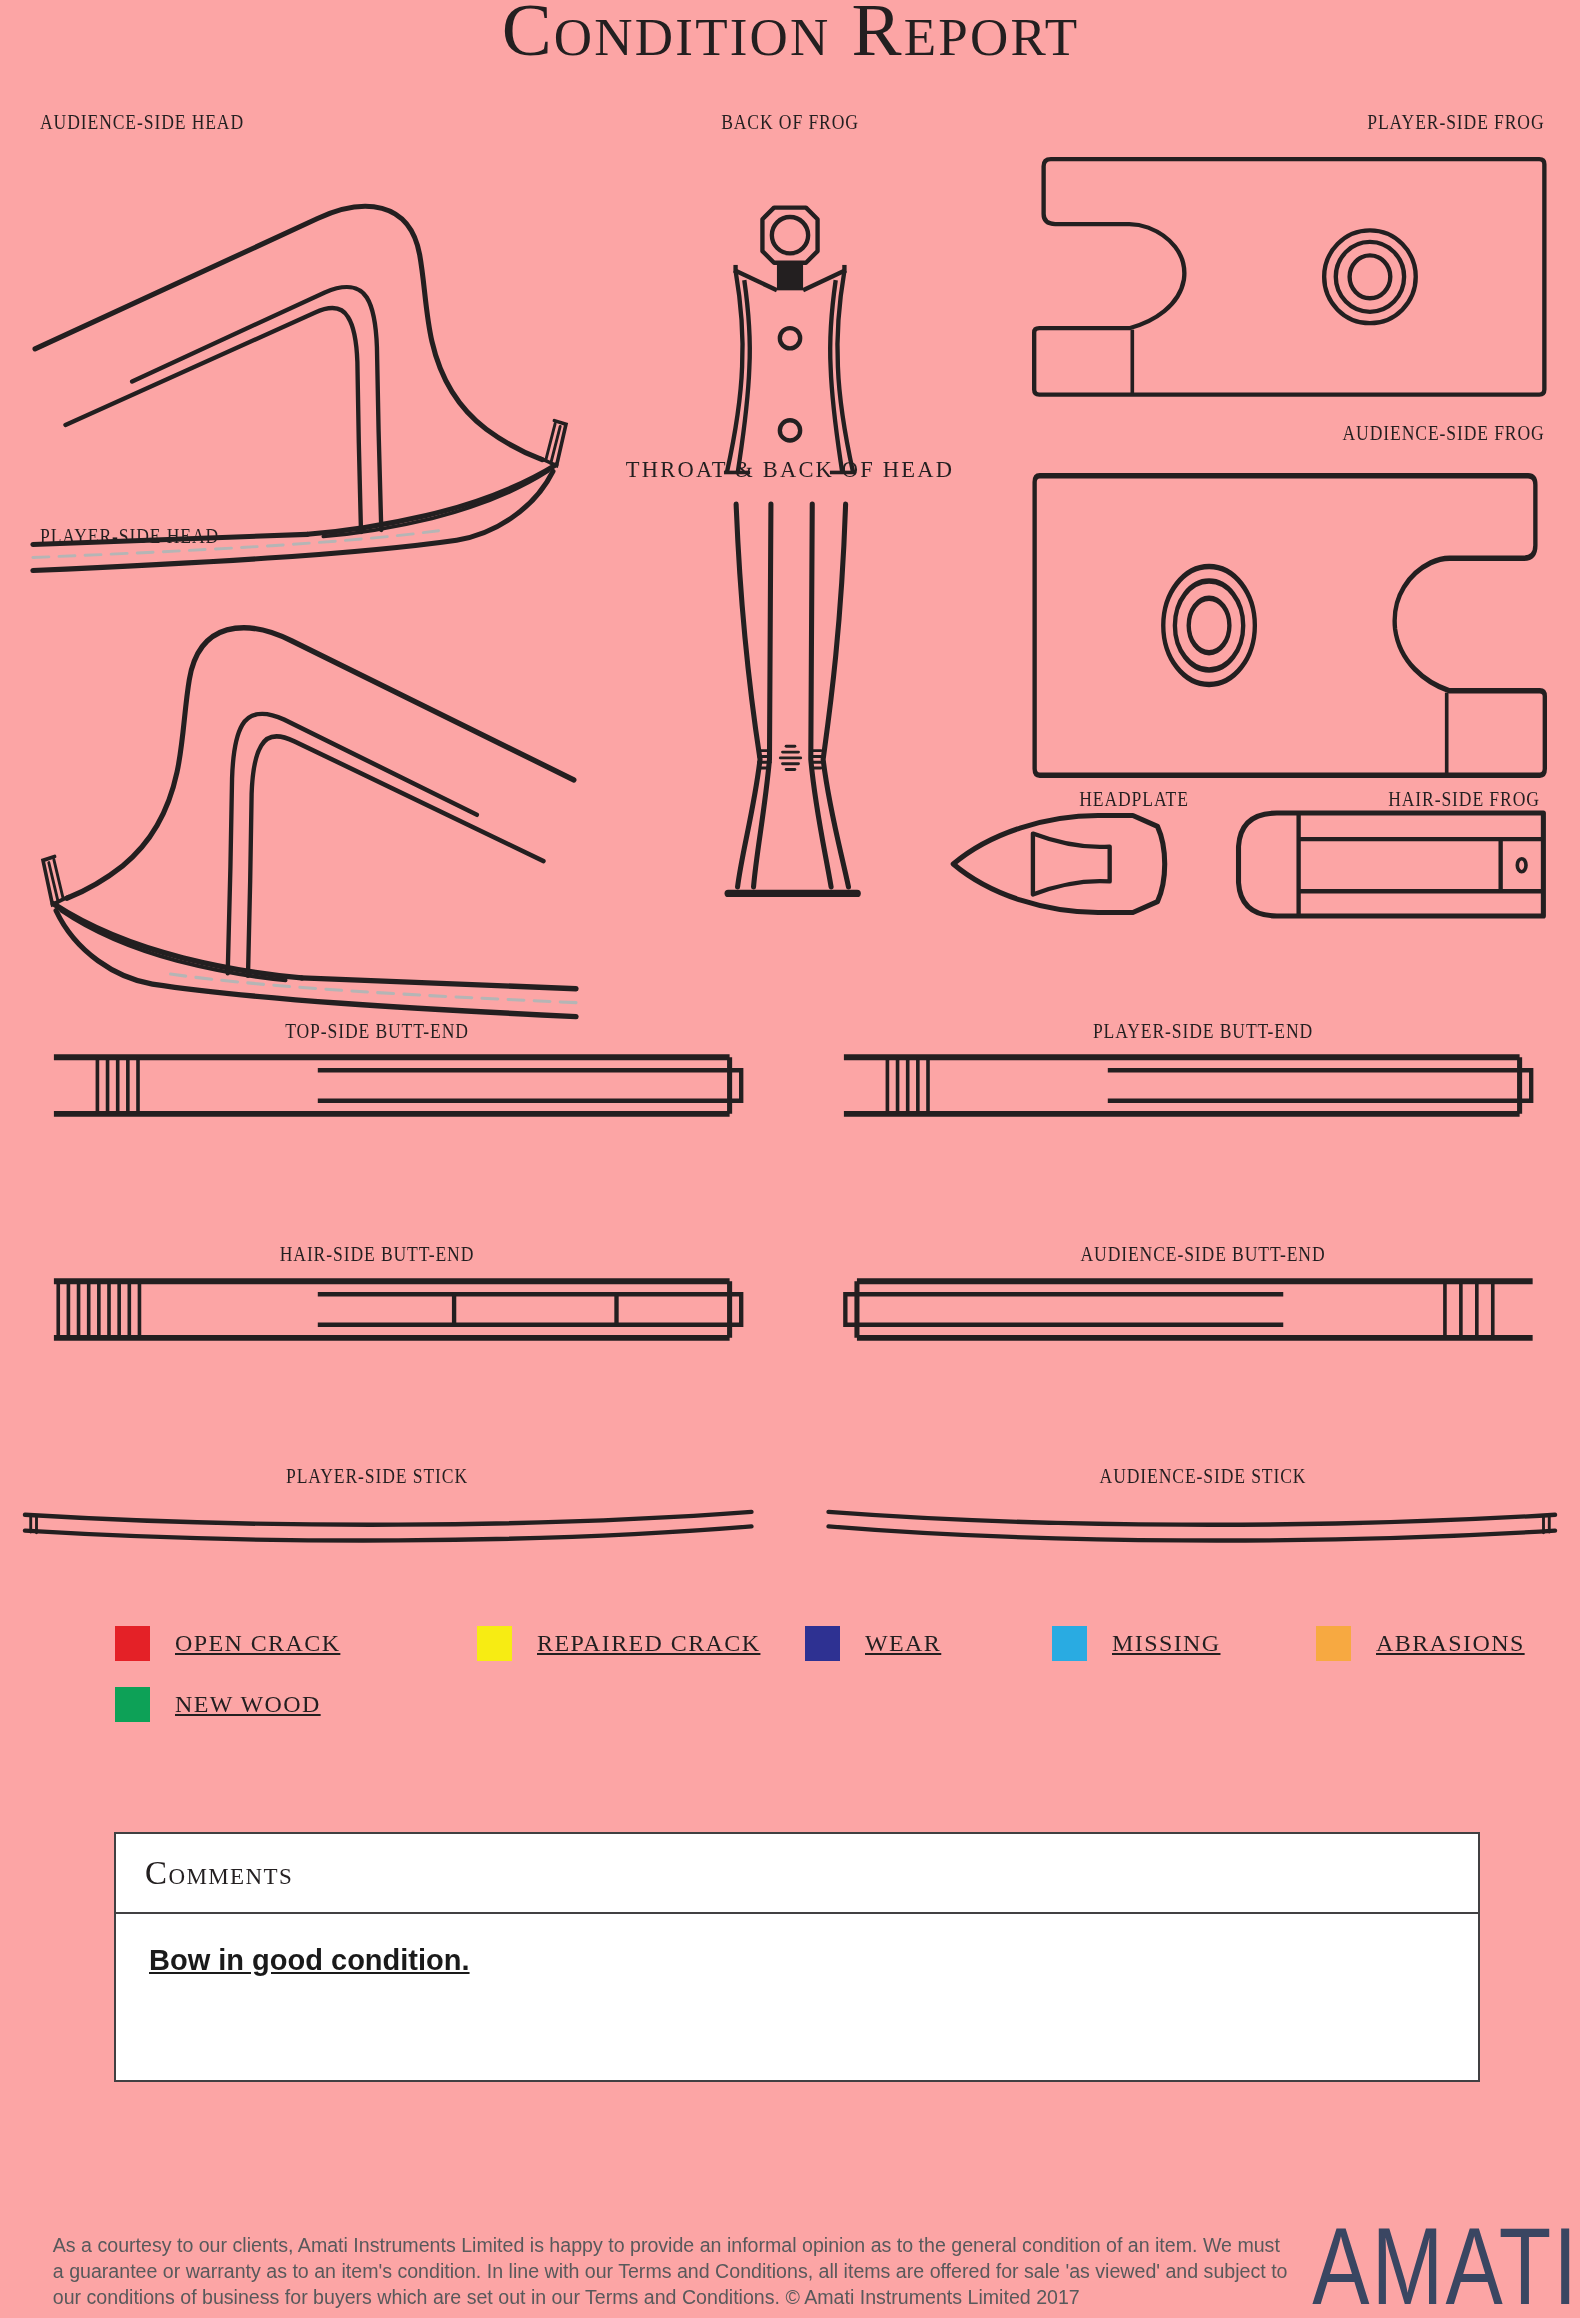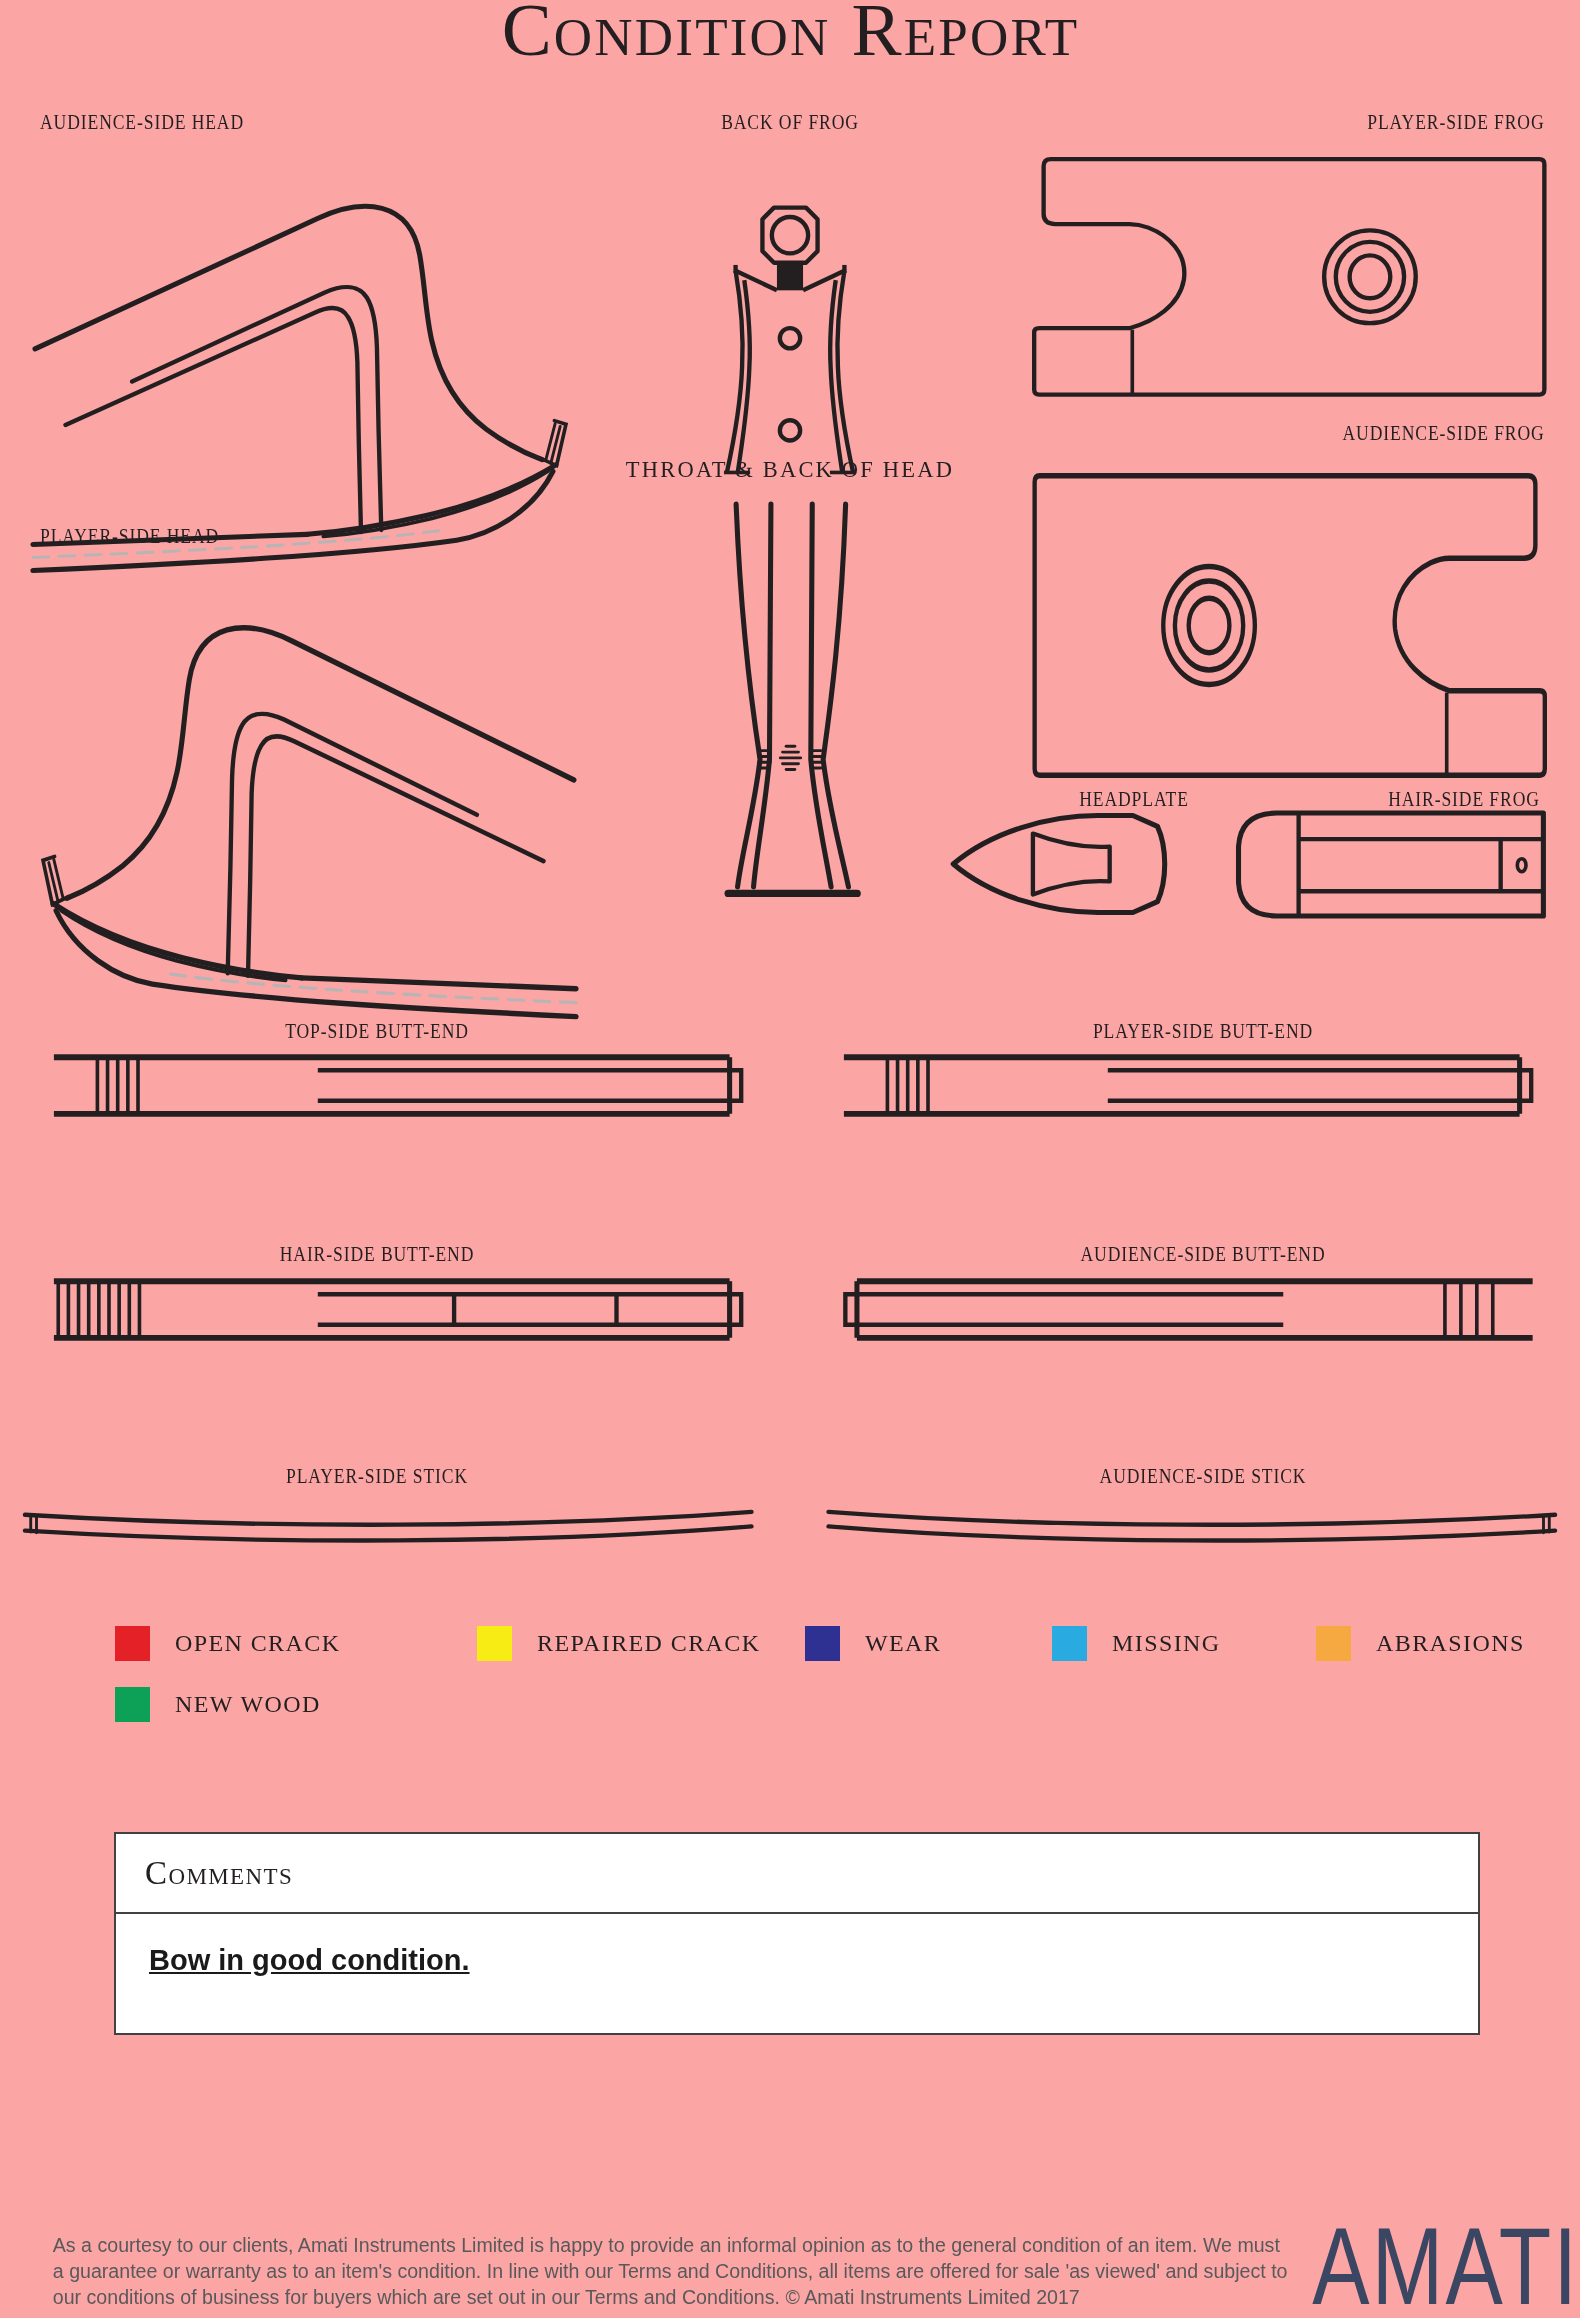--- a/index.html
+++ b/index.html
@@ -9,22 +9,22 @@
   .stroke{stroke:#231F20;fill:none;}
   #title{position:absolute;left:0;right:0;top:-13px;text-align:center;
          font-variant:small-caps;font-size:75px;letter-spacing:2.2px;color:#231F20;}
   .lbl{position:absolute;font-size:22px;letter-spacing:1.1px;color:#231F20;white-space:nowrap;}
   .l-left{transform:scaleX(.8);transform-origin:left top;}
   .l-center{transform:translateX(-50%) scaleX(.8);transform-origin:center top;}
   .l-right{transform:scaleX(.8);transform-origin:right top;}
   .lbl.wide{font-size:22.5px;letter-spacing:2.2px;transform:translateX(-50%);}
   .legend-item{position:absolute;height:35px;display:flex;align-items:center;}
   .swatch{display:inline-block;width:35px;height:35px;}
-  .legend-label{margin-left:25px;font-size:24px;letter-spacing:1.4px;color:#231F20;}
-  #comments-box{position:absolute;left:114px;top:1832px;width:1366px;height:203px;
+  .legend-label{margin-left:25px;font-size:24px;letter-spacing:1.4px;color:#231F20;text-decoration:underline;}
+  #comments-box{position:absolute;left:114px;top:1832px;width:1366px;height:250px;
                 border:2.9px solid #414042;box-sizing:border-box;background:#fff;}
   #comments-header{height:78px;border-bottom:2.9px solid #414042;display:flex;align-items:center;
                    font-variant:small-caps;font-size:33px;letter-spacing:1.4px;padding-left:29px;}
   #comments-body{padding:30px 0 0 33px;font-family:"Liberation Sans",sans-serif;
                  font-weight:bold;font-size:29px;color:#1a1a1a;text-decoration:underline;}
   #footer{position:absolute;left:5.8px;top:2232px;width:1058px;
           font-family:"Liberation Sans",sans-serif;font-size:19.6px;line-height:26px;color:#58595B;}
   #footer div{white-space:nowrap;margin-left:47px;}
   #logo{position:absolute;right:1.4px;top:2202px;font-family:"Liberation Sans",sans-serif;
         font-size:110px;letter-spacing:2.9px;color:#3A4662;

